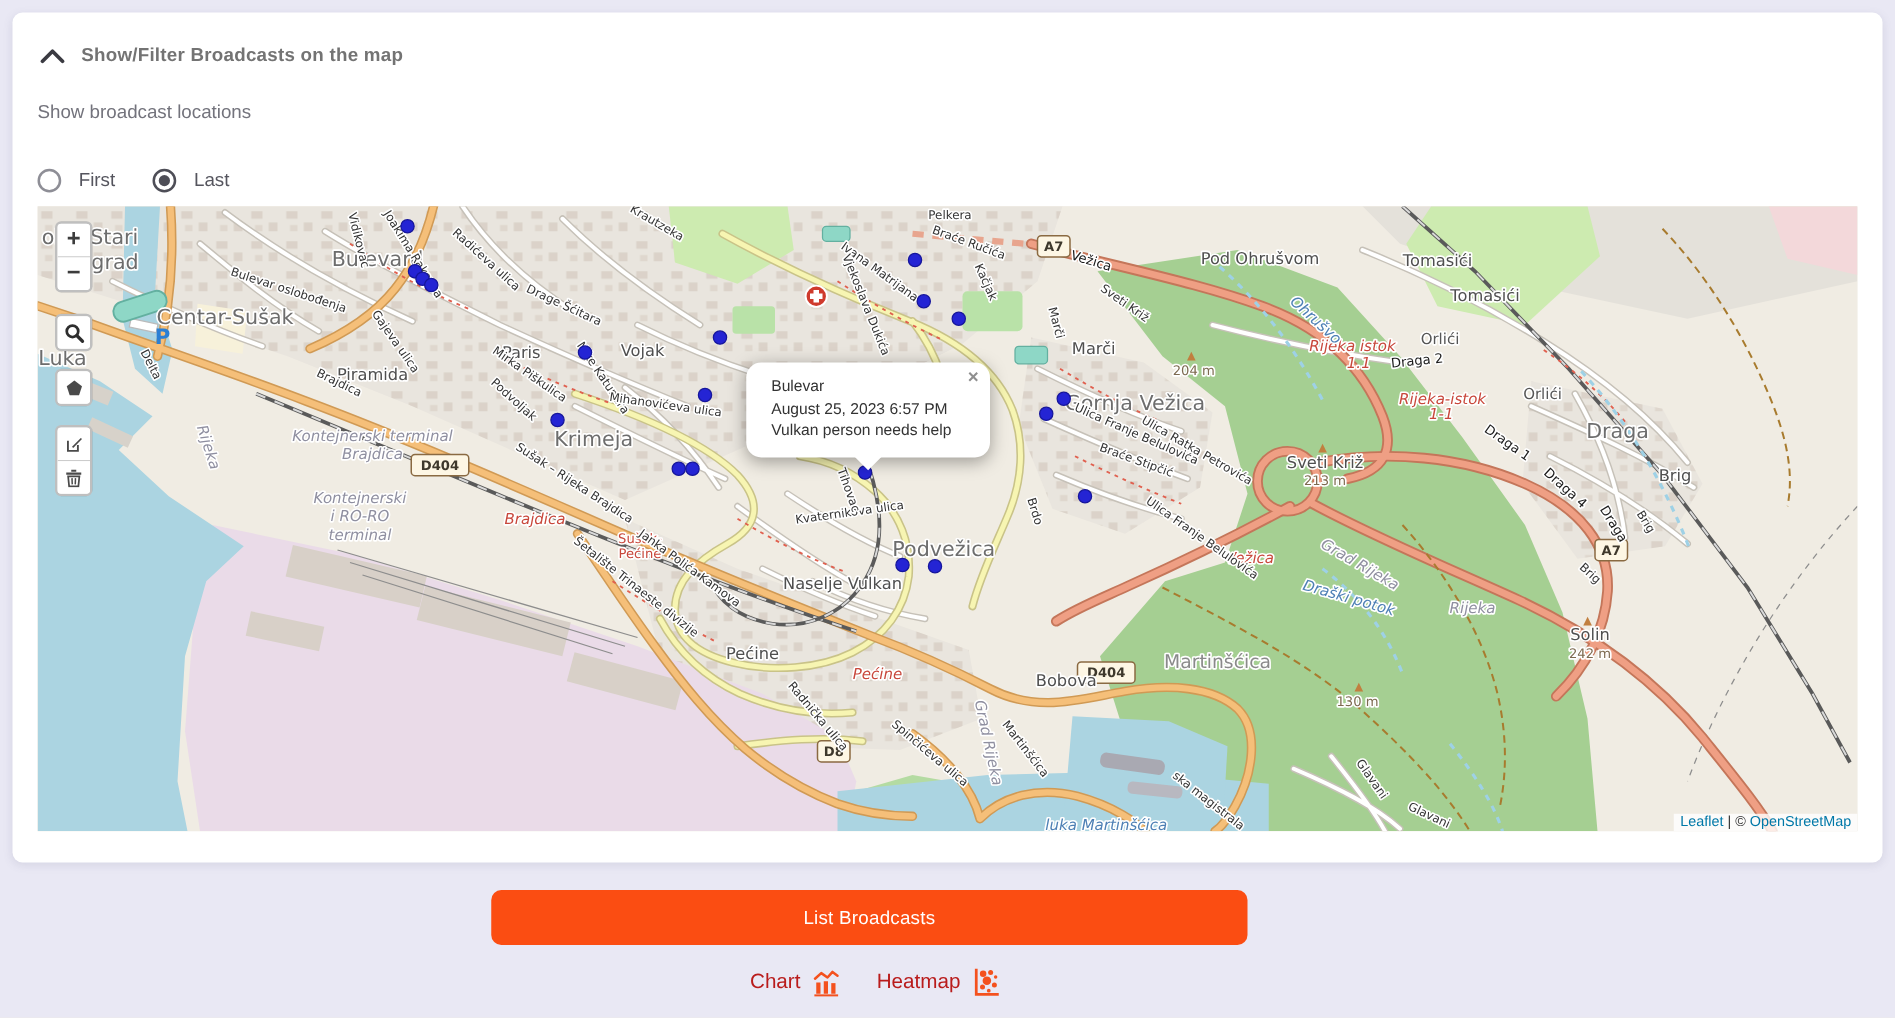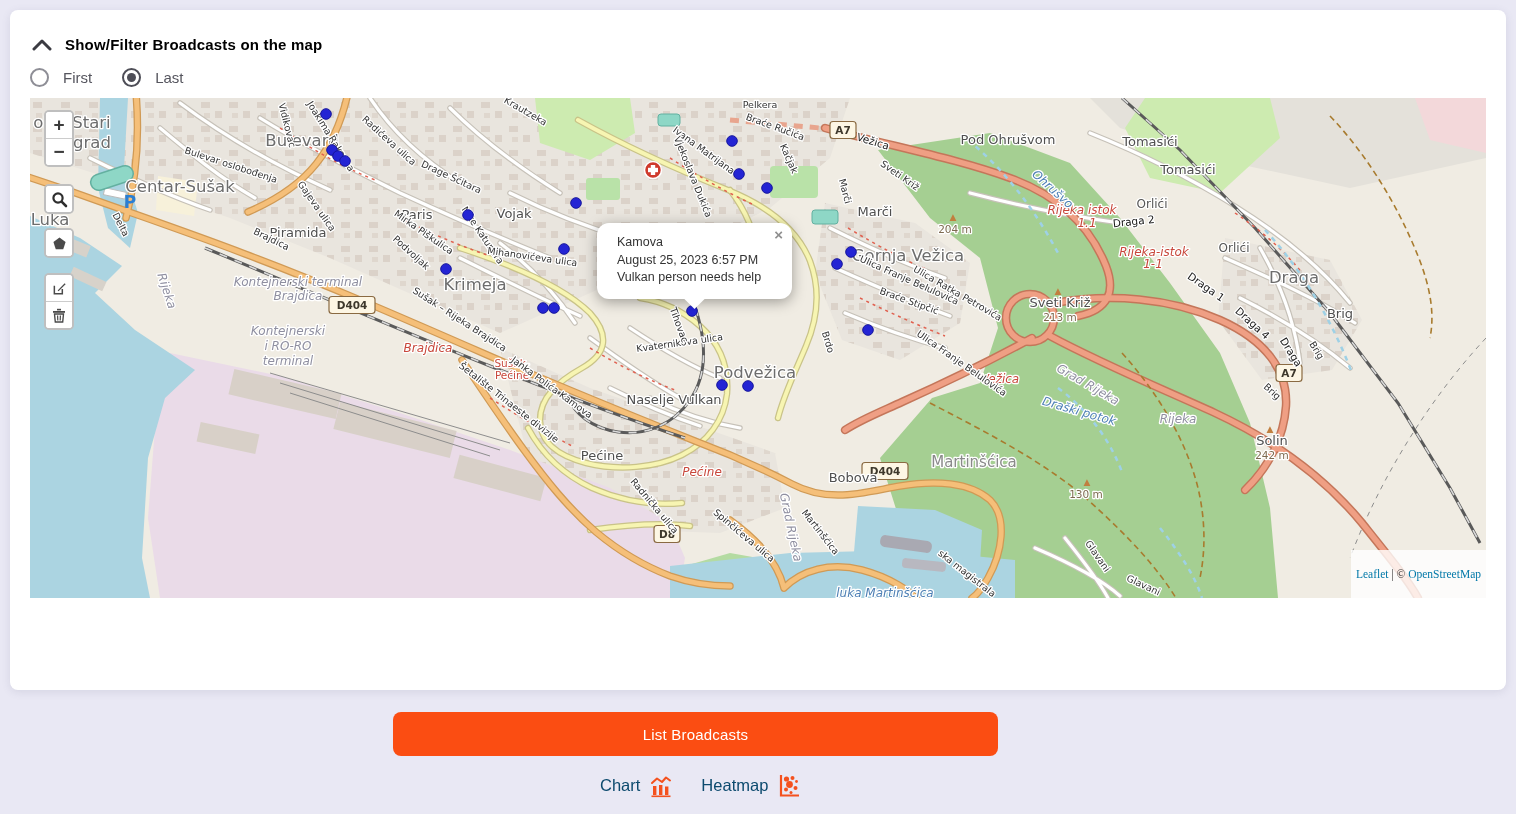--- a/index.html
+++ b/index.html
@@ -1,24 +1,24 @@
 <!DOCTYPE html>
 <html><head>
 <meta charset="utf-8">
 <style>
   html,body{margin:0;padding:0;width:1516px;height:814px;background:#e9e8f4;overflow:hidden;
     font-family:"Liberation Sans",sans-serif;}
   .card{position:relative;margin:10px 10px 0 10px;height:680px;background:#fff;border-radius:8px;
     box-shadow:0 2px 8px rgba(90,90,130,.14);box-sizing:border-box;padding:0 20px;}
   .panel-header{display:flex;align-items:center;gap:13px;padding-top:26px;cursor:pointer;}
   .panel-header .chev{width:20px;height:14px;display:block;margin-left:2px;}
-  .panel-title{font-size:15px;color:#000000;font-weight:600;letter-spacing:.2px;}
+  .panel-title{font-size:15px;color:#737373;font-weight:600;letter-spacing:.2px;}
   .section-label{margin-top:28px;font-size:15px;color:#73737c;}
   .radio-row{margin-top:15px;display:flex;align-items:center;gap:30px;}
-  .radio-item{display:flex;align-items:center;gap:14px;cursor:pointer;}
+  .radio-item{display:flex;align-items:center;gap:14px;cursor:pointer;margin-top:22px;}
   .radio{width:15px;height:15px;border:2px solid #8e8e96;border-radius:50%;position:relative;background:#fff;}
   .radio.sel{border-color:#4e4e57;}
   .radio.sel::after{content:"";position:absolute;left:50%;top:50%;width:9px;height:9px;margin:-4.5px 0 0 -4.5px;
     background:#4e4e57;border-radius:50%;}
   .radio-label{font-size:15px;color:#55555e;}
   .hint{margin:28px 0 0 0;font-size:15px;color:#4c4c54;}
   .map{position:relative;margin-top:11px;width:1456px;height:500px;background:#f0ece3;overflow:hidden;cursor:grab;}
   .map svg.base{position:absolute;left:0;top:0;width:100%;height:100%;}
 
   
@@ -55,53 +55,54 @@
   .pth{fill:none;stroke:#e0604f;stroke-width:1.5;stroke-dasharray:3 4;}
   .strm{fill:none;stroke:#9ed1e6;stroke-width:2.5;stroke-dasharray:5 5;}
   .trl{fill:none;stroke:#a87b2e;stroke-width:1.6;stroke-dasharray:6 4;}
 
   
   .lf-group{position:absolute;left:14px;background:#fff;border:2px solid rgba(0,0,0,.25);border-radius:5px;
     overflow:hidden;width:30px;z-index:20;box-sizing:border-box;}
   .lf-btn{width:26px;height:26px;display:flex;align-items:center;justify-content:center;background:#fff;
     color:#3c3c3c;font-size:19px;font-weight:bold;border-bottom:1px solid #ccc;cursor:pointer;user-select:none;}
   .lf-btn:last-child{border-bottom:none;}
-  .attrib{position:absolute;right:0;bottom:0;z-index:20;background:rgba(255,255,255,.8);padding:18px 5px;
-    font-size:11.5px;color:#333;font-family:Liberation Serif, serif;}
+  .attrib{position:absolute;right:0;bottom:0;z-index:20;background:rgba(255,255,255,.8);padding:1px 5px;
+    font-size:11.5px;color:#333;font-family:Liberation Sans, sans-serif;}
   .attrib a{color:#0078A8;text-decoration:none;cursor:pointer;}
 
   
   .popup{position:absolute;left:567px;top:125px;width:162px;z-index:30;background:#fff;border-radius:12px;
     box-shadow:0 3px 14px rgba(0,0,0,.35);padding:11px 13px 12px 20px;
     font-family:"Liberation Sans",sans-serif;font-size:12.5px;color:#333;line-height:17.5px;}
   .popup::after{content:"";position:absolute;left:50%;bottom:-7px;width:15px;height:15px;margin-left:-8px;
     background:#fff;transform:rotate(45deg);}
   .popup .close{position:absolute;top:5px;right:9px;color:#8f8f8f;font-size:15px;font-weight:bold;cursor:pointer;
     line-height:14px;}
 
   
   .actions{position:relative;height:88px;}
   .list-btn{position:absolute;left:393px;top:22px;width:605px;height:44px;background:#fb4d12;color:#fff;
     border:none;border-radius:8px;font-size:15px;font-family:"Liberation Sans",sans-serif;cursor:pointer;
     letter-spacing:.2px;}
   .links{position:absolute;left:600px;top:83px;display:flex;align-items:center;gap:28px;}
-  .link{display:flex;align-items:center;gap:9px;color:#0c4a6e;font-size:16.5px;text-decoration:none;cursor:pointer;}
+  .link{display:flex;align-items:center;gap:9px;color:#b91c1c;font-size:16.5px;text-decoration:none;cursor:pointer;}
   .link svg{display:block;}
 </style>
 </head>
 <body>
 
 <div class="card">
   <div class="panel-header">
     <svg class="chev" viewBox="0 0 20 14">
       <polyline points="2,11 10,3 18,11" fill="none" stroke="#3b3b42" stroke-width="3" stroke-linecap="round" stroke-linejoin="round"></polyline>
     </svg>
     <span class="panel-title">Show/Filter Broadcasts on the map</span>
   </div>
 
+  <div class="section-label">Show broadcast locations</div>
 
   <div class="radio-row">
     <div class="radio-item">
       <span class="radio"></span>
       <span class="radio-label">First</span>
     </div>
     <div class="radio-item">
       <span class="radio sel"></span>
       <span class="radio-label">Last</span>
     </div>
@@ -489,21 +490,21 @@
           <rect x="5" y="0.8" width="4" height="1.6" fill="#4a4a4a"></rect>
           <path d="M2.5,6 L3.3,14 L10.7,14 L11.5,6 Z" fill="none" stroke="#4a4a4a" stroke-width="1.4"></path>
           <line x1="5.6" y1="7.5" x2="5.8" y2="12.5" stroke="#4a4a4a" stroke-width="1.2"></line>
           <line x1="8.4" y1="7.5" x2="8.2" y2="12.5" stroke="#4a4a4a" stroke-width="1.2"></line>
         </svg>
       </div>
     </div>
 
     <div class="popup">
       <span class="close">×</span>
-      <div>Kamova</div>
+      <div>Bulevar</div>
       <div>August 25, 2023 6:57 PM</div>
       <div>Vulkan person needs help</div>
     </div>
 
     <div class="attrib">
       <a>Leaflet</a><span> | © </span><a>OpenStreetMap</a>
     </div>
   </div>
 </div>
 

